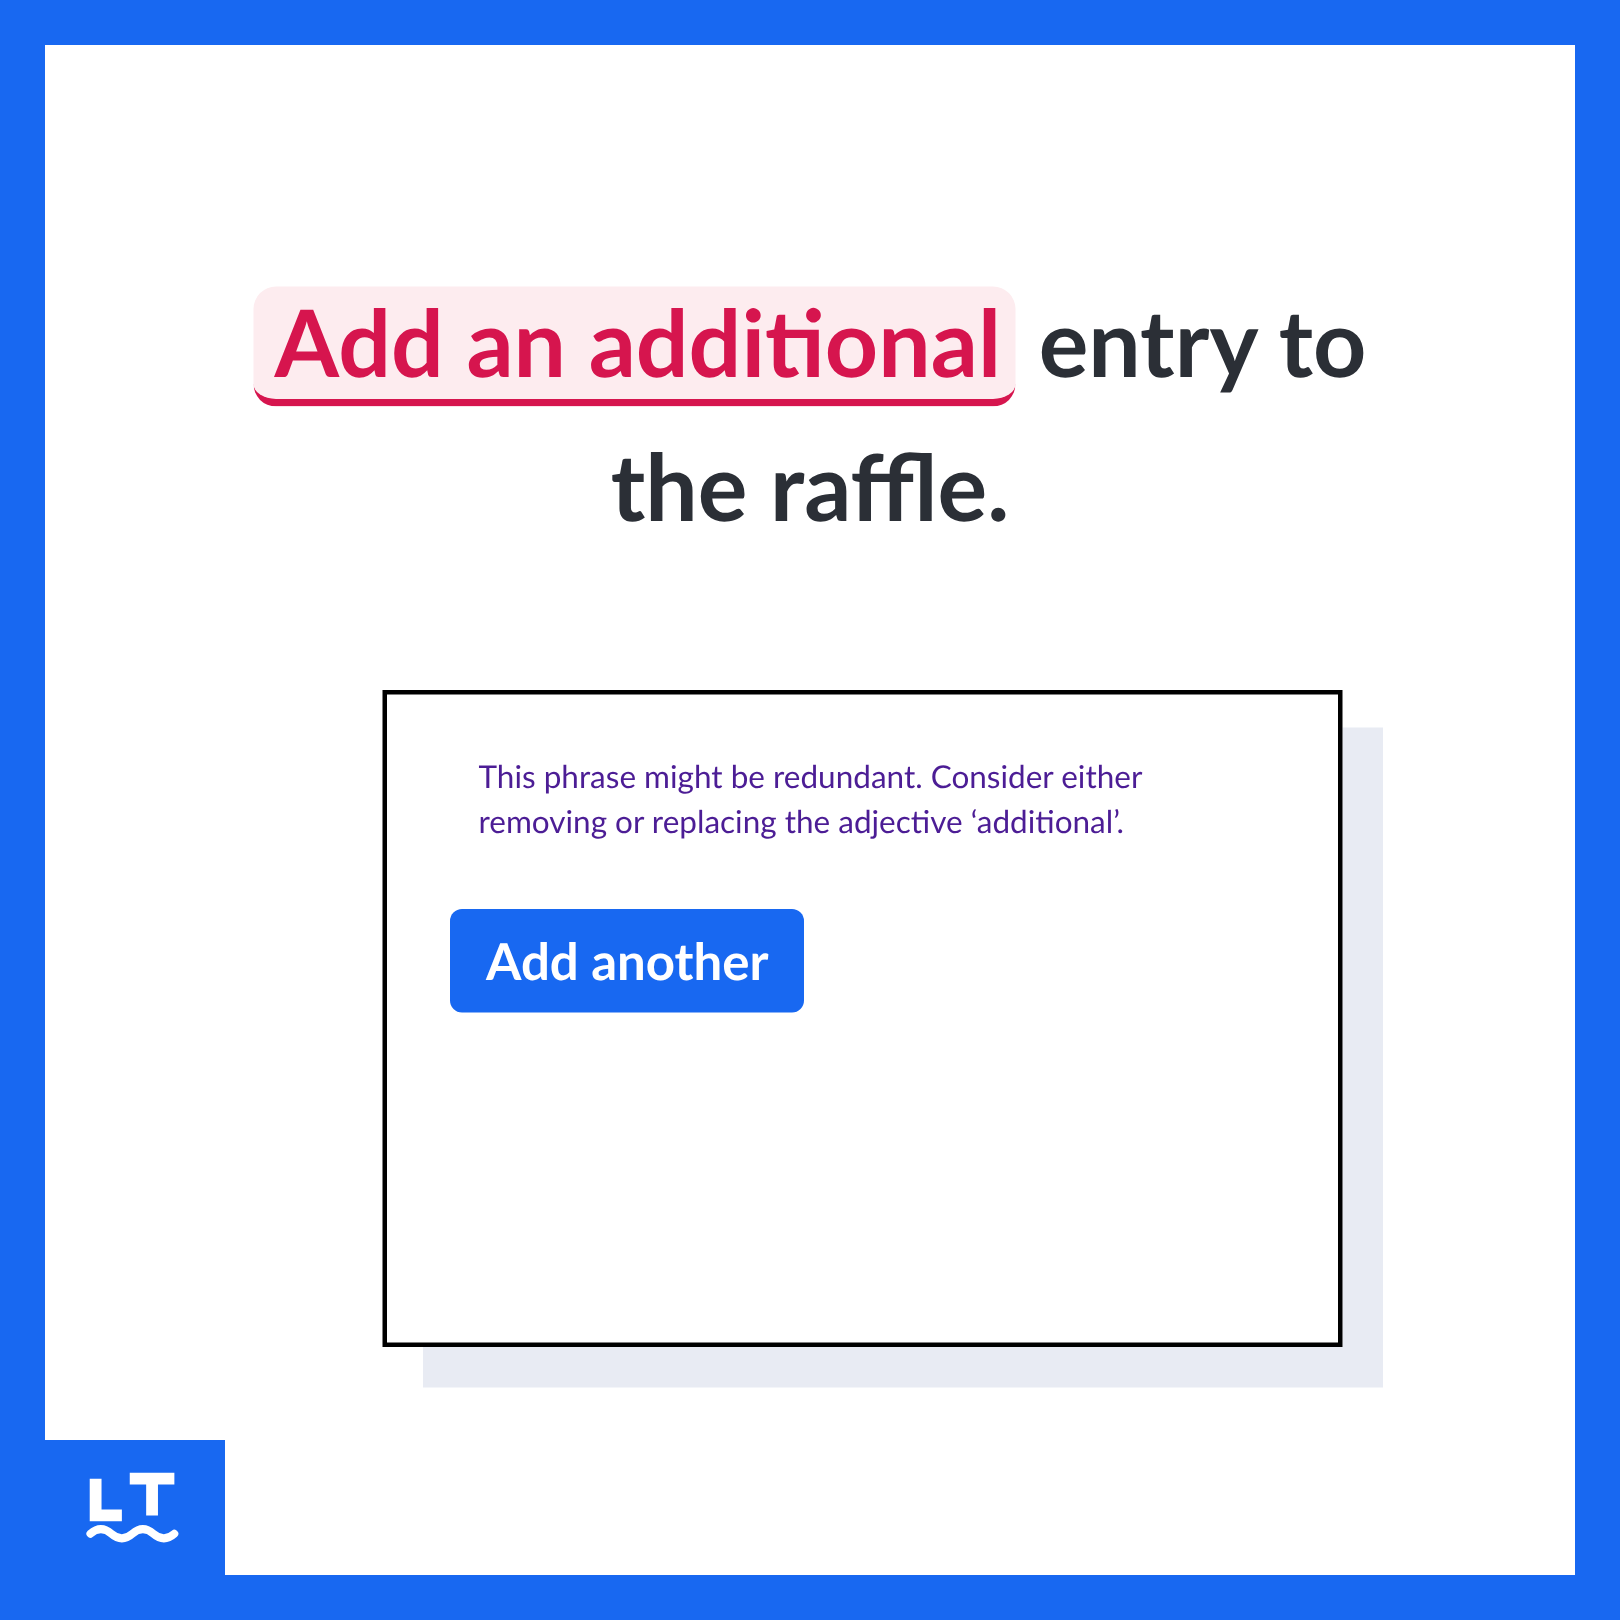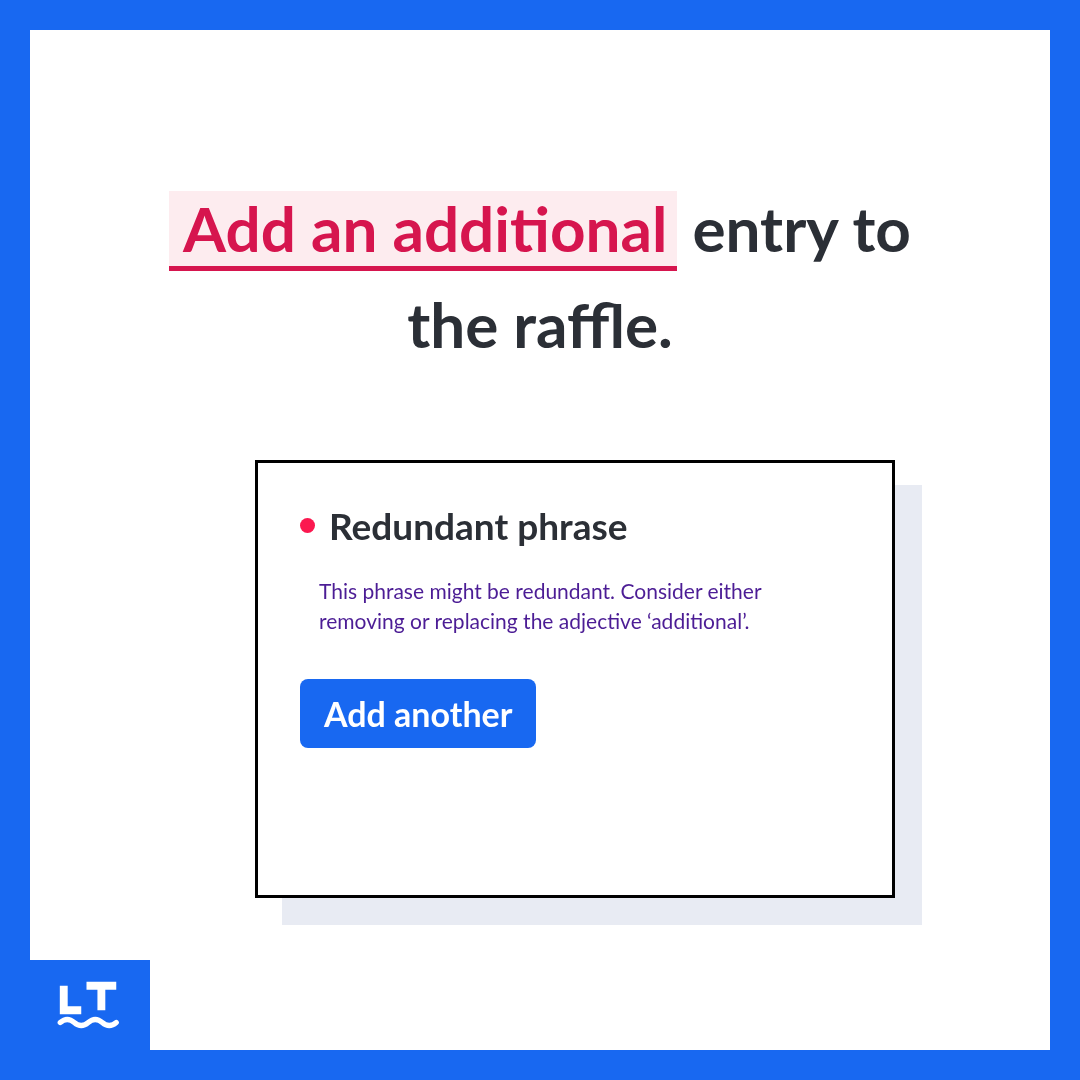--- a/index.html
+++ b/index.html
@@ -34,20 +34,21 @@
       line-height: 1.55;
       padding: 0 120px;
     }
     .highlighted {
       background: #fdecef;
       color: #d6154e;
       padding: 2px 10px 2px 14px;
       border-bottom: 5px solid #d6154e;
       display: inline-block;
       line-height: 1.15;
+      border-radius: 15px;
     }
     .rest-text {
       color: #2b2f36;
     }
     .card-shadow {
       position: absolute;
       top: 455px;
       left: 252px;
       width: 640px;
       height: 440px;
@@ -120,24 +121,20 @@
 
 <div class="white-panel">
 
   <div class="sentence">
     <span class="highlighted">Add an additional</span><span class="rest-text"> entry to the raffle.</span>
   </div>
 
   <div class="card-shadow"></div>
 
   <div class="card">
-    <div class="card-header">
-      <div class="dot"></div>
-      <div class="card-title">Redundant phrase</div>
-    </div>
     <div class="card-description">This phrase might be redundant. Consider either removing or replacing the adjective ‘additional’.</div>
     <button class="suggestion-button">Add another</button>
   </div>
 
   <div class="logo-box">
     <svg viewBox="0 0 80 60">
 
       <path d="M 10 8 L 10 36 L 30 36" stroke="#ffffff" stroke-width="9" fill="none" stroke-linecap="butt"></path>
 
       <path d="M 36 8 L 70 8 M 53 8 L 53 36" stroke="#ffffff" stroke-width="9" fill="none" stroke-linecap="butt"></path>

